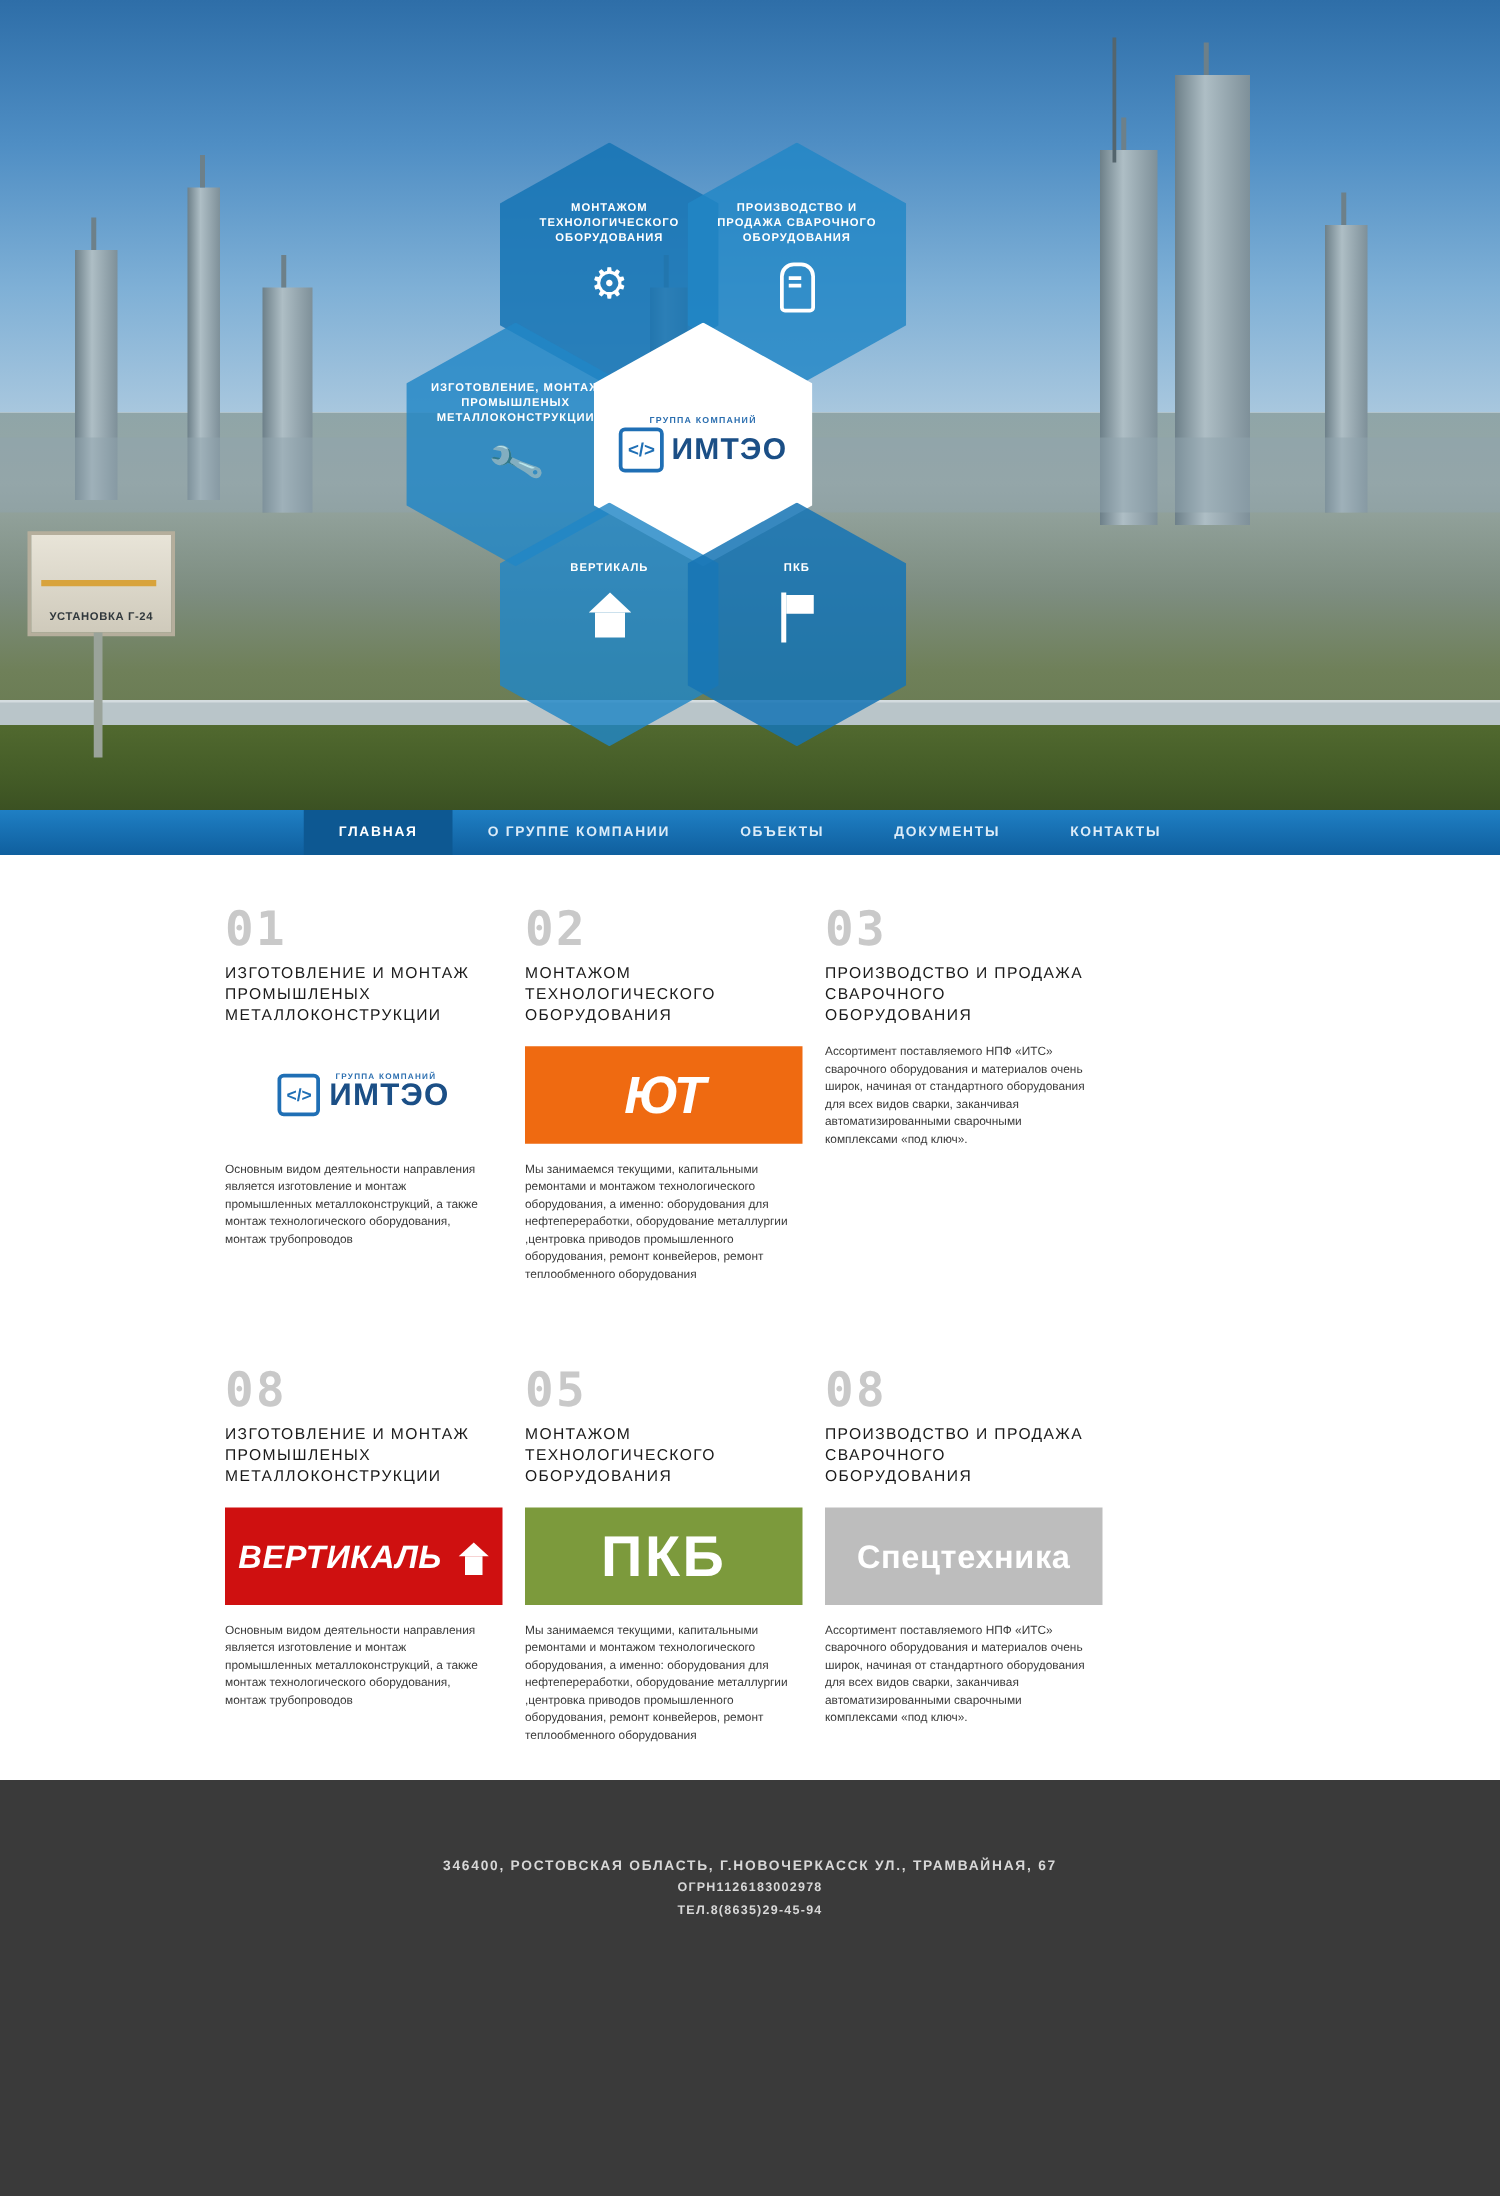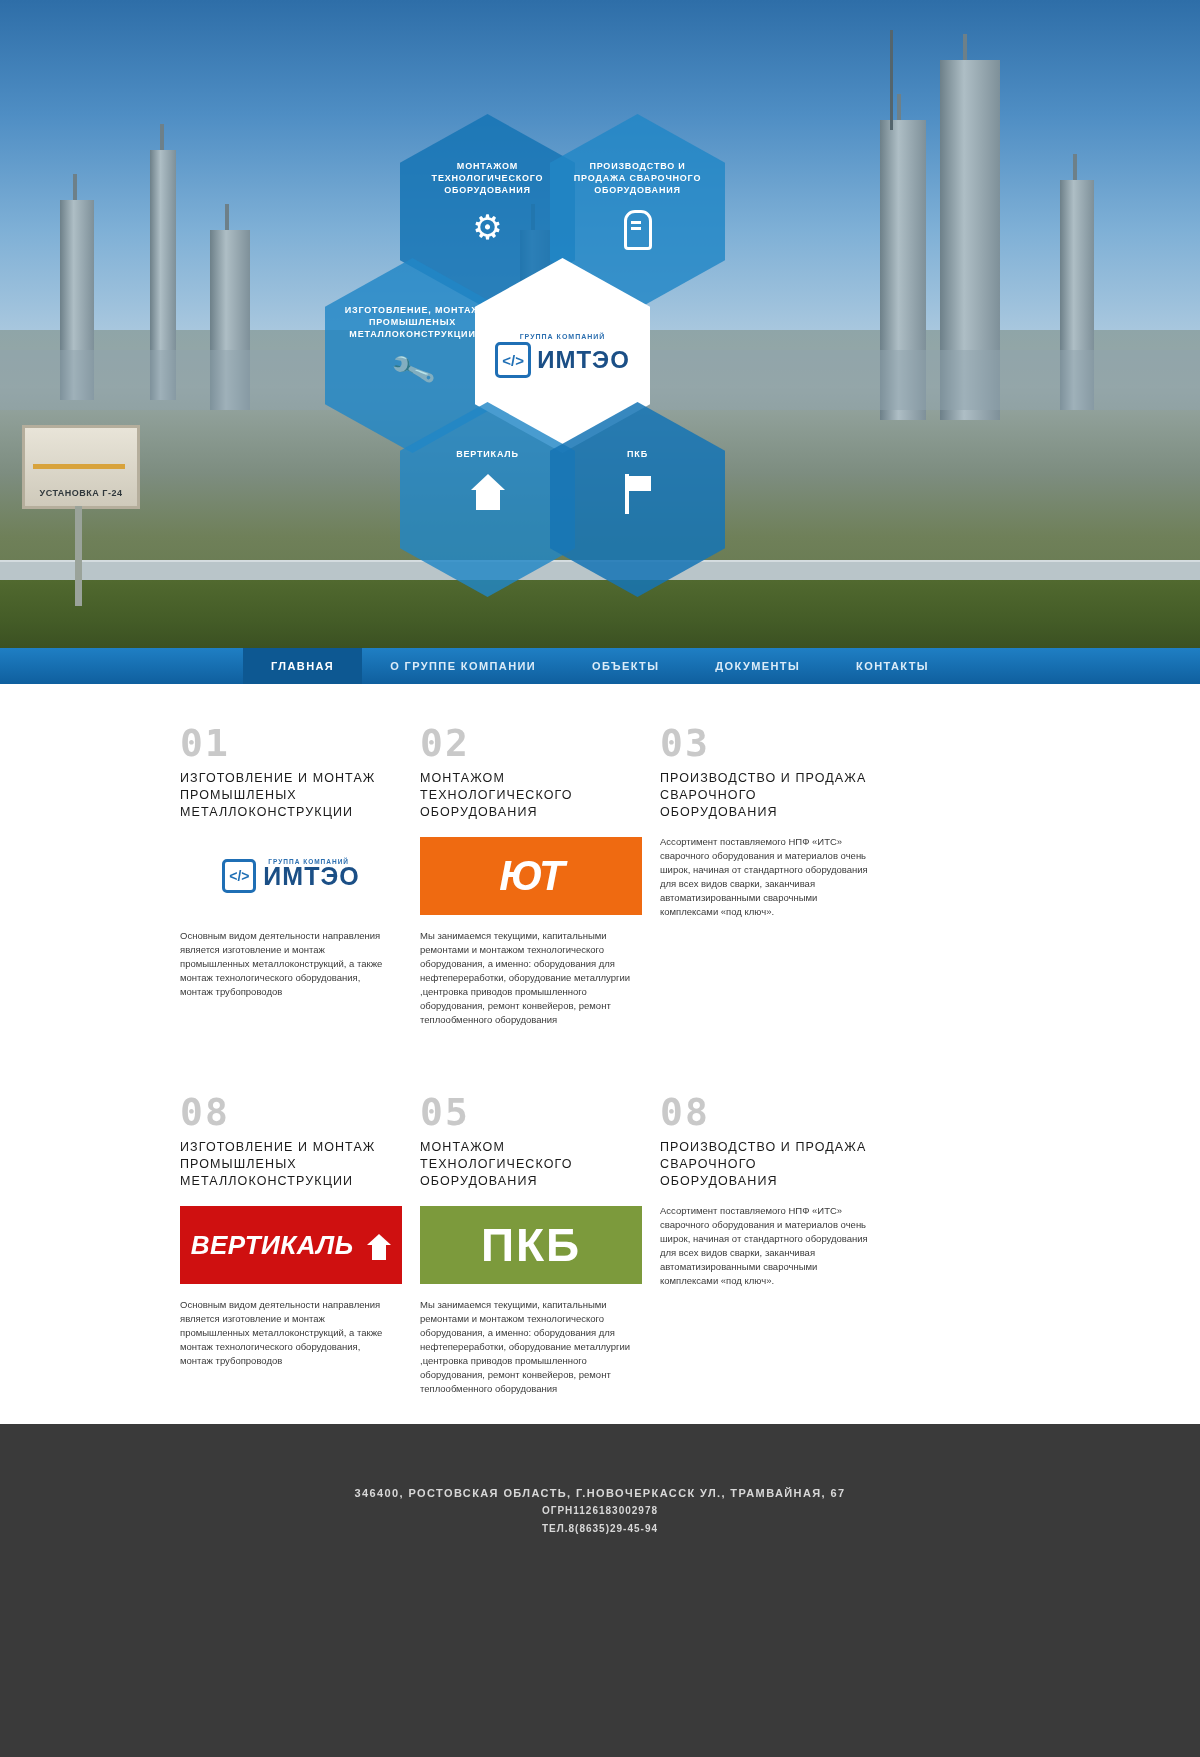--- a/index.html
+++ b/index.html
@@ -313,20 +313,23 @@
         <div class="ctitle">МОНТАЖОМ ТЕХНОЛОГИЧЕСКОГО ОБОРУДОВАНИЯ</div>
         <div class="brand pkb">
           <div class="pkb-lg">ПКБ</div>
         </div>
         <div class="desc">Мы занимаемся текущими, капитальными ремонтами  и монтажом технологического оборудования, а именно: оборудования для нефтепереработки, оборудование металлургии ,центровка приводов промышленного оборудования, ремонт конвейеров, ремонт теплообменного оборудования</div>
       </div>
 
       <div class="cell r2">
         <div class="num">08</div>
         <div class="ctitle">ПРОИЗВОДСТВО И ПРОДАЖА СВАРОЧНОГО ОБОРУДОВАНИЯ</div>
+        <div class="brand spec">
+          <div class="spec-lg">Спецтехника</div>
+        </div>
         <div class="desc">Ассортимент поставляемого НПФ «ИТС» сварочного оборудования и материалов очень широк, начиная от стандартного оборудования для всех видов сварки, заканчивая автоматизированными сварочными комплексами «под ключ».</div>
       </div>
 
     </div>
   </div>
 
   <div class="footer">
     <div class="lines">
       <div class="l">346400, РОСТОВСКАЯ ОБЛАСТЬ, Г.НОВОЧЕРКАССК УЛ., ТРАМВАЙНАЯ, 67</div>
       <div class="l small">ОГРН1126183002978</div>

